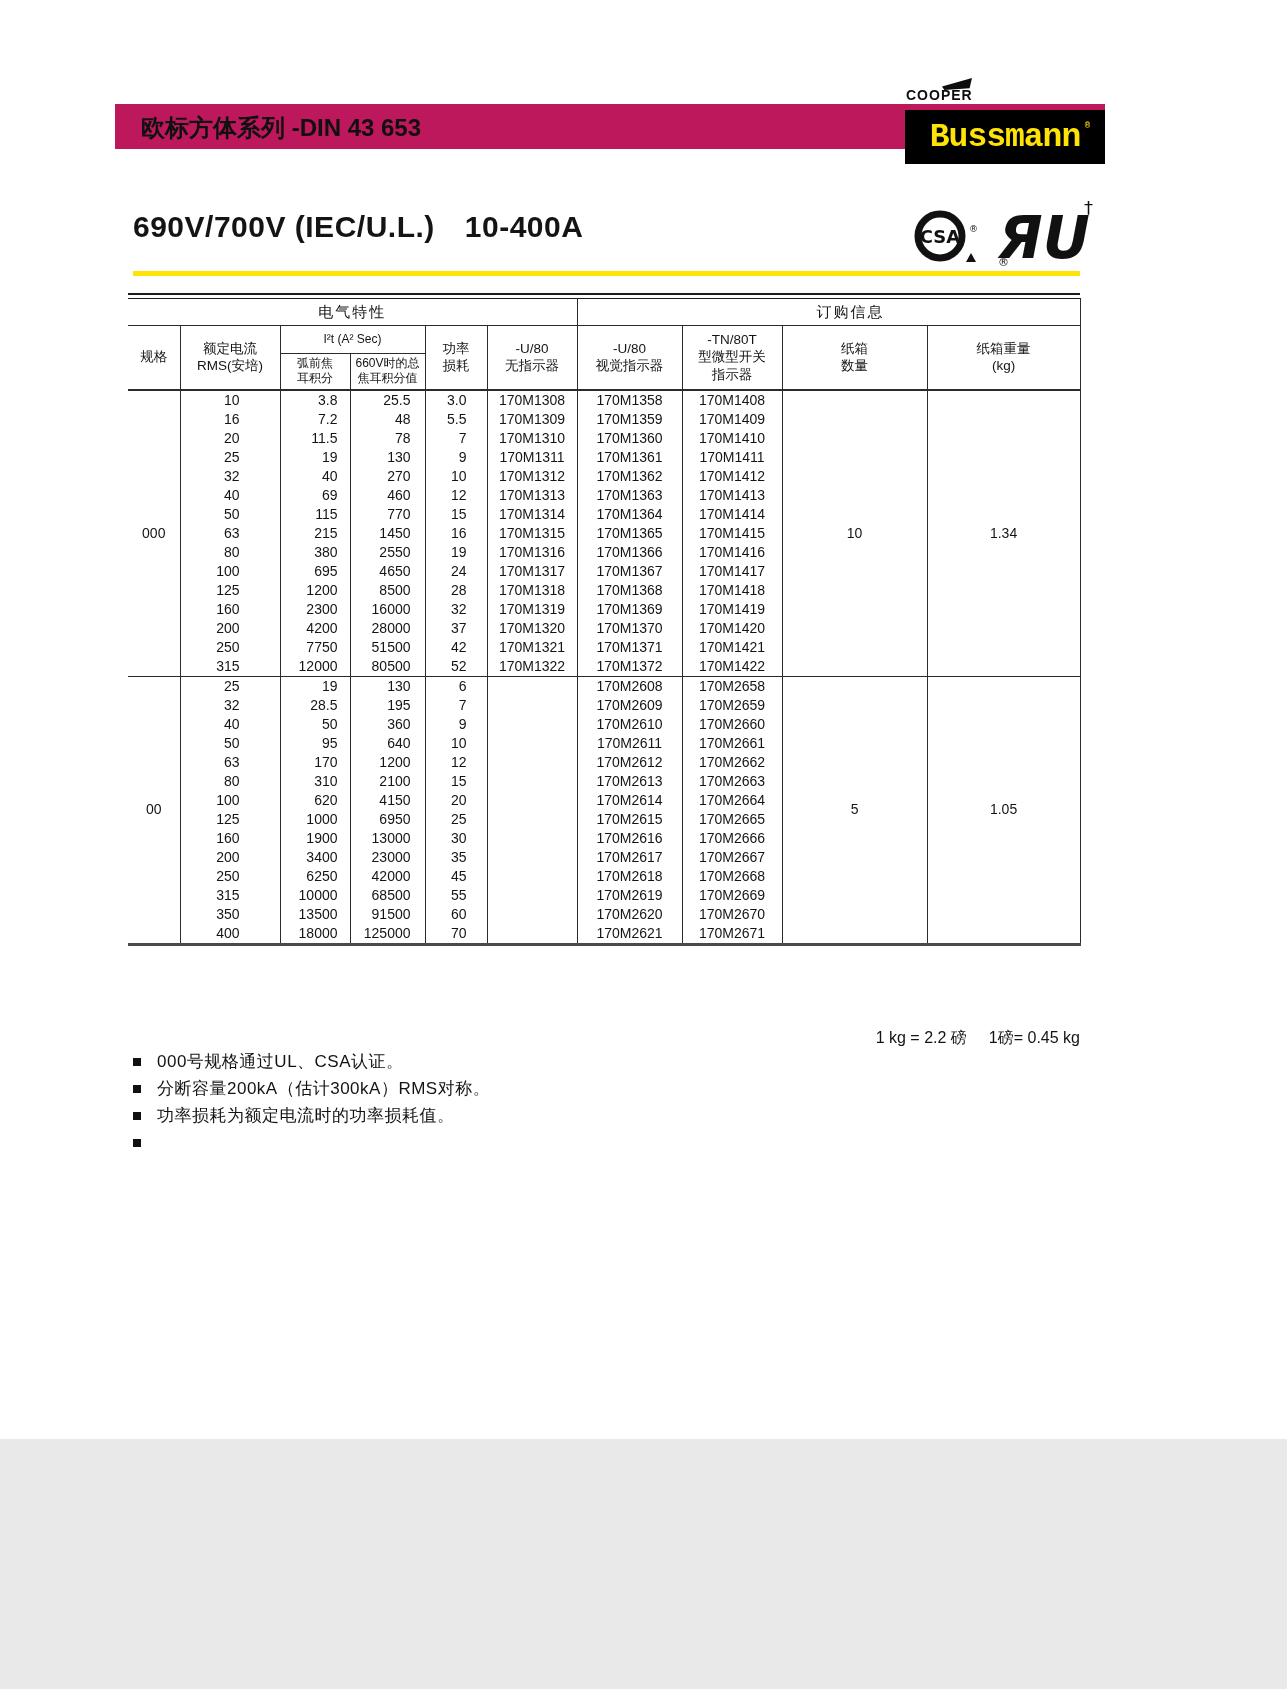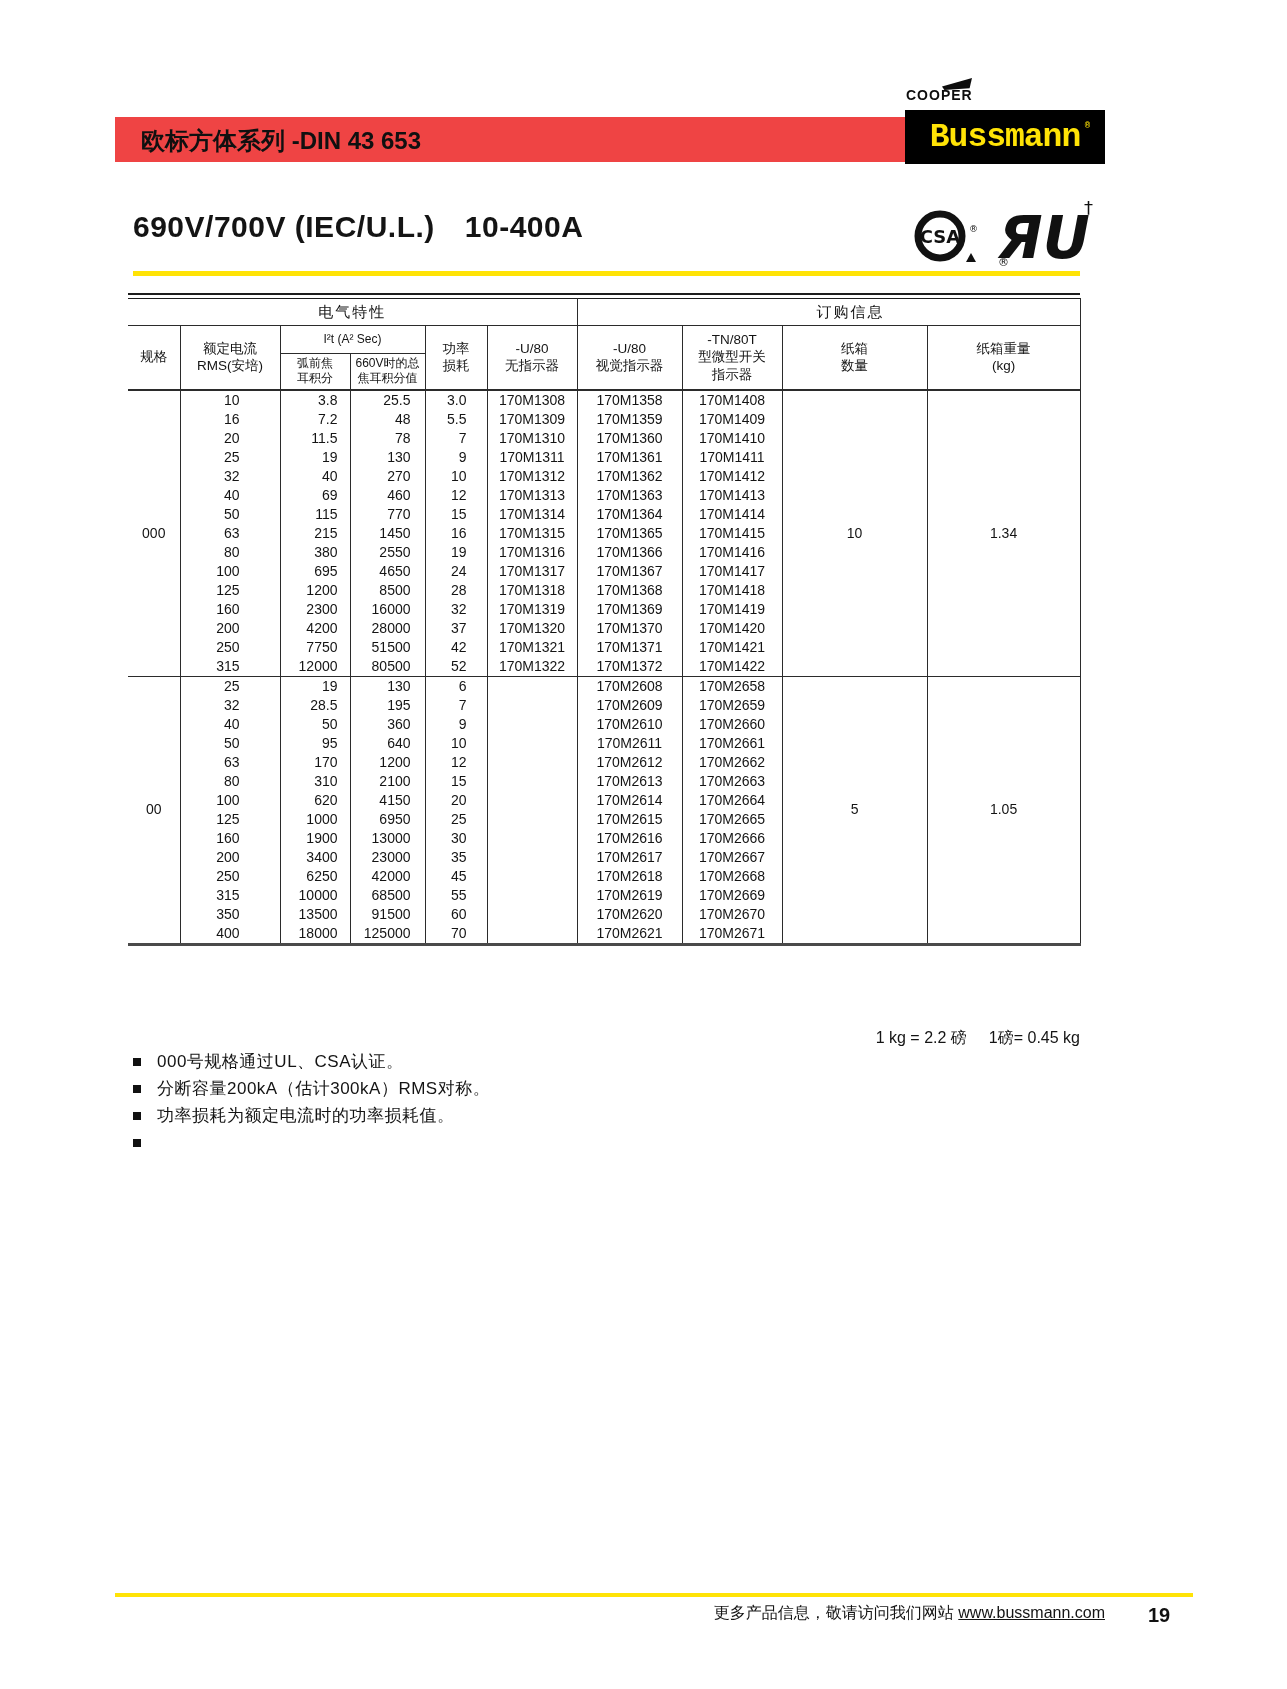--- a/index.html
+++ b/index.html
@@ -1,29 +1,29 @@
 <!DOCTYPE html>
 <html><head>
 <meta charset="utf-8">
 <style>
   * { margin:0; padding:0; box-sizing:border-box; }
   html,body { background:#e9e9e9; }
   body { font-family:"Liberation Sans", sans-serif; color:#111; }
   .page {
-    position:relative; width:1287px; height:1689px; background:#ffffff;
+    position:relative; width:1287px; height:1439px; background:#ffffff;
     margin:0 auto; overflow:hidden;
   }
 
   
   .cooper { position:absolute; left:906px; top:86px; width:200px; text-align:left; }
   .cooper .flag { position:absolute; left:36px; top:-8px; width:30px; height:12px;
     background:#0d0d0d; clip-path:polygon(0 70%, 100% 0, 92% 85%, 8% 100%); }
   .cooper .cooper-text { font-size:14px; font-weight:bold; letter-spacing:1px; color:#0d0d0d; }
 
-  .banner { position:absolute; left:115px; top:117px; width:990px; height:45px; background:#ef4444; }
+  .banner { position:absolute; left:115px; top:104px; width:990px; height:45px; background:#be185d; }
   .banner-title { position:absolute; left:26px; top:8px; font-size:24px; font-weight:bold; color:#101010; }
 
   .bussmann-box { position:absolute; left:905px; top:110px; width:200px; height:54px; background:#000;
     display:flex; align-items:center; justify-content:center; }
   .bussmann-text { color:#ffe306; font-size:33px; font-weight:800; letter-spacing:-1px;
     font-family:Liberation Mono, monospace; position:relative; }
   .bussmann-reg { position:absolute; right:-9px; top:2px; font-size:9px; font-weight:normal; color:#ffe306; }
 
   .doc-title { position:absolute; left:133px; top:210px; font-size:30px; font-weight:bold; color:#141414;
     letter-spacing:0.5px; }

